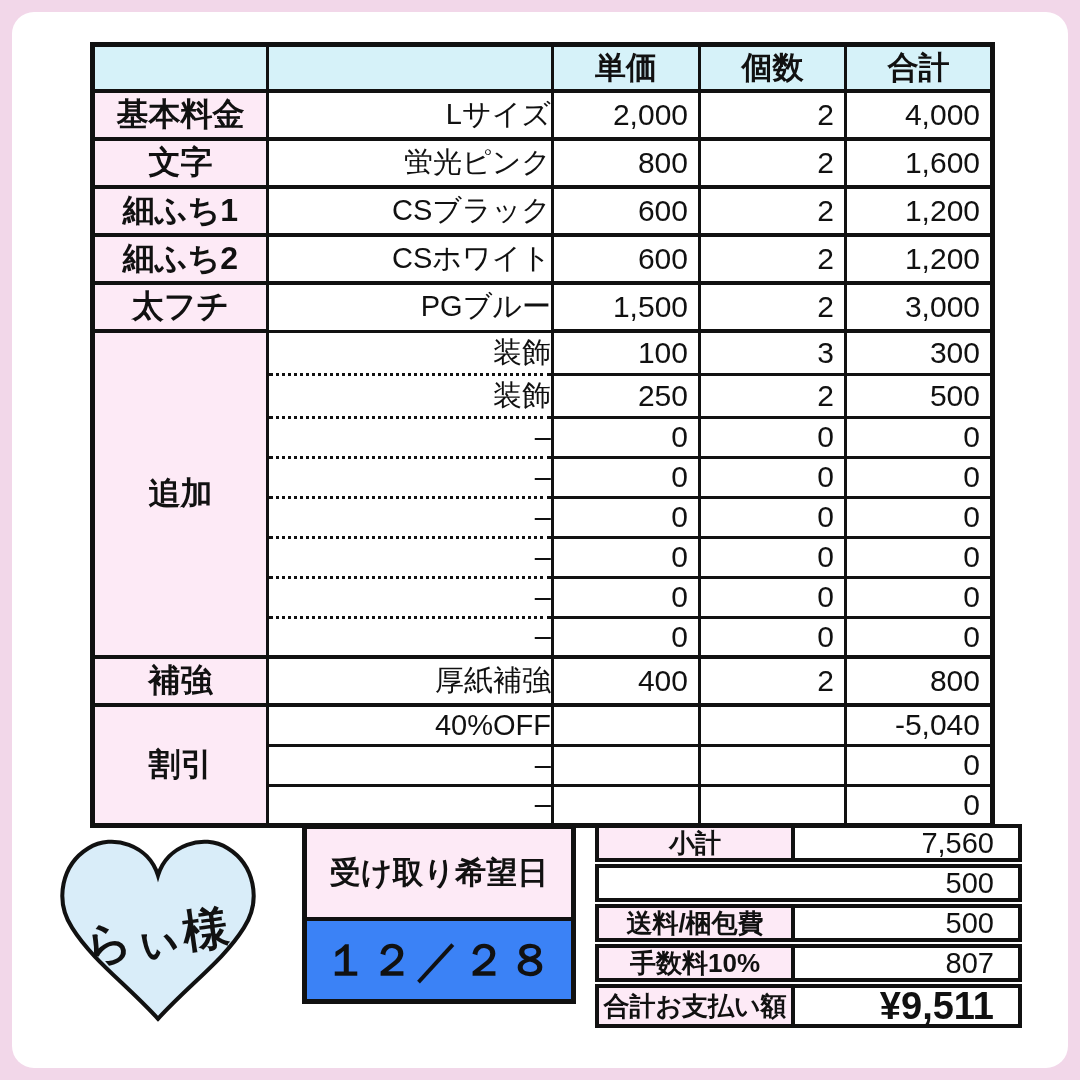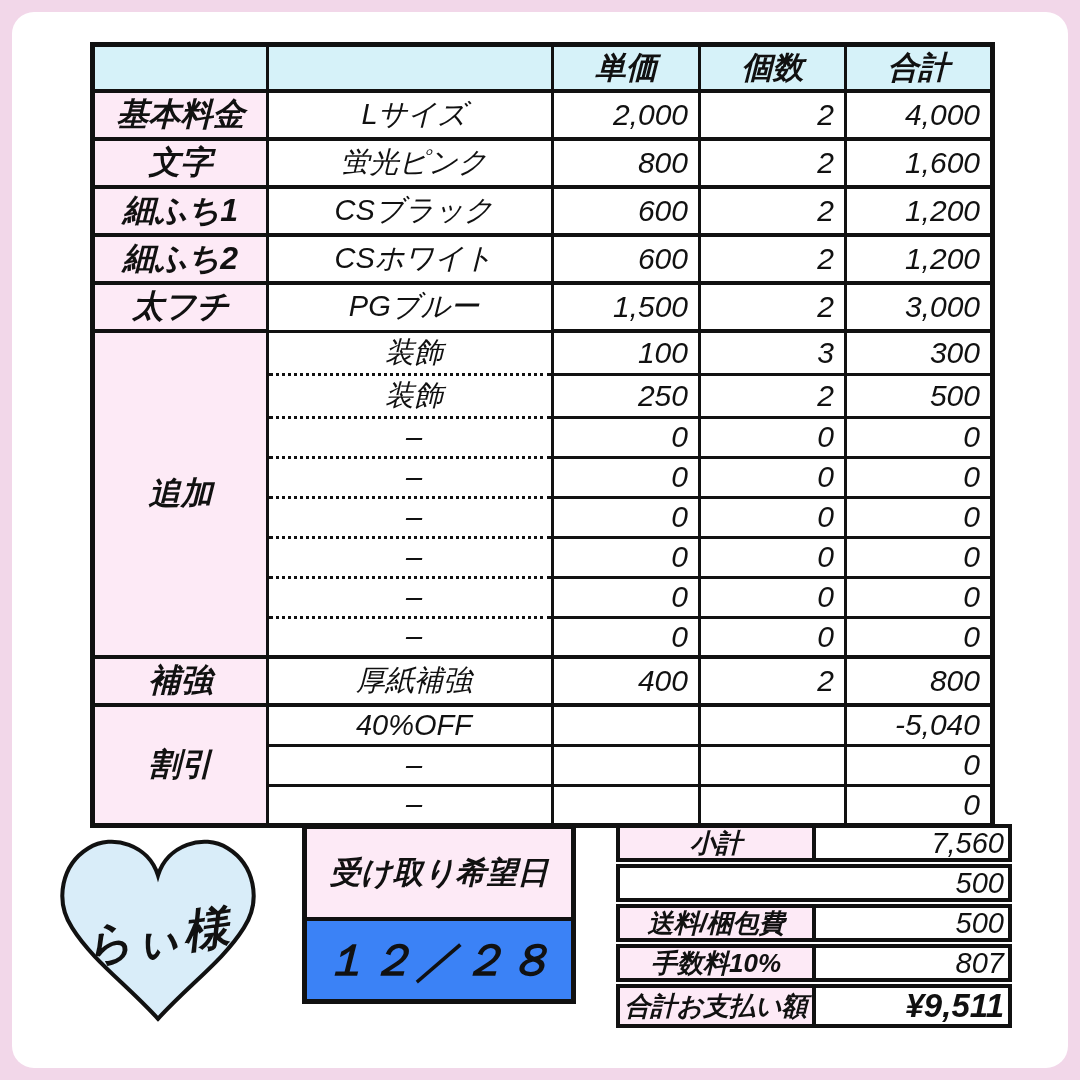--- a/index.html
+++ b/index.html
@@ -5,21 +5,20 @@
   html,body{margin:0;padding:0;}
   body{
     font-family:"Liberation Sans","DejaVu Sans",sans-serif;
     color:var(--text-black,#111);
     -webkit-font-smoothing:antialiased;
   }
   .canvas{
     position:relative;width:1080px;height:1080px;
     background:var(--frame-pink,#f2d7e9);
     overflow:hidden;
-    font-style:italic;
   }
   .page{
     position:absolute;inset:12px;
     background:#ffffff;border-radius:22px;
   }
 
   
   table.main{
     position:absolute;left:90px;top:42px;width:900px;
     border-collapse:collapse;table-layout:fixed;
@@ -34,21 +33,21 @@
   .main tr.head th{
     background:var(--header-cyan,#d6f2f9);
     border-bottom-width:4px;
     font-size:31px;font-weight:bold;text-align:center;
   }
   .main .lab{
     background:var(--label-pink,#fdeaf6);
     font-weight:bold;font-size:32px;text-align:center;
   }
   .main .desc{
-    text-align:center;padding-left:8px;
+    text-align:right;padding-left:8px;
     font-size:29px;font-weight:normal;
   }
   .main .num{
     text-align:right;padding-right:10px;
     font-size:30px;font-weight:normal;
   }
   .main tr.std{height:46px;}
   .main tr.big{height:48px;}
   .main tr.add,.main tr.disc{height:40px;}
   .main .sec th,.main .sec td{border-top-width:4px;}
@@ -76,39 +75,39 @@
     border-bottom:4px solid var(--border-black,#111);
     height:88px;display:flex;align-items:center;justify-content:center;
     font-size:31px;font-weight:bold;
   }
   .pickup-date{
     height:78px;display:flex;align-items:center;justify-content:center;
     font-size:44px;font-weight:bold;letter-spacing:2px;
   }
 
   
-  .summary{position:absolute;left:616px;top:824px;width:396px;}
+  .summary{position:absolute;left:595px;top:824px;width:427px;}
   .srow{
     display:flex;box-sizing:border-box;
     border:4px solid var(--border-black,#111);
     height:38px;margin-bottom:2px;background:#fff;
   }
   .slabel{
     width:196px;box-sizing:border-box;
     background:var(--label-pink,#fdeaf6);
     border-right:4px solid var(--border-black,#111);
     display:flex;align-items:center;justify-content:center;
     font-size:26px;font-weight:bold;
   }
   .svalue{
     flex:1;display:flex;align-items:center;justify-content:flex-end;
-    padding-right:4px;font-size:29px;
+    padding-right:24px;font-size:29px;
   }
   .srow.total{height:44px;}
-  .srow.total .svalue{font-size:33px;font-weight:bold;}
+  .srow.total .svalue{font-size:38px;font-weight:bold;}
 </style>
 </head>
 <body>
 
 <div class="canvas">
   <div class="page"></div>
 
   <table class="main">
     <colgroup>
       <col style="width:175px">

